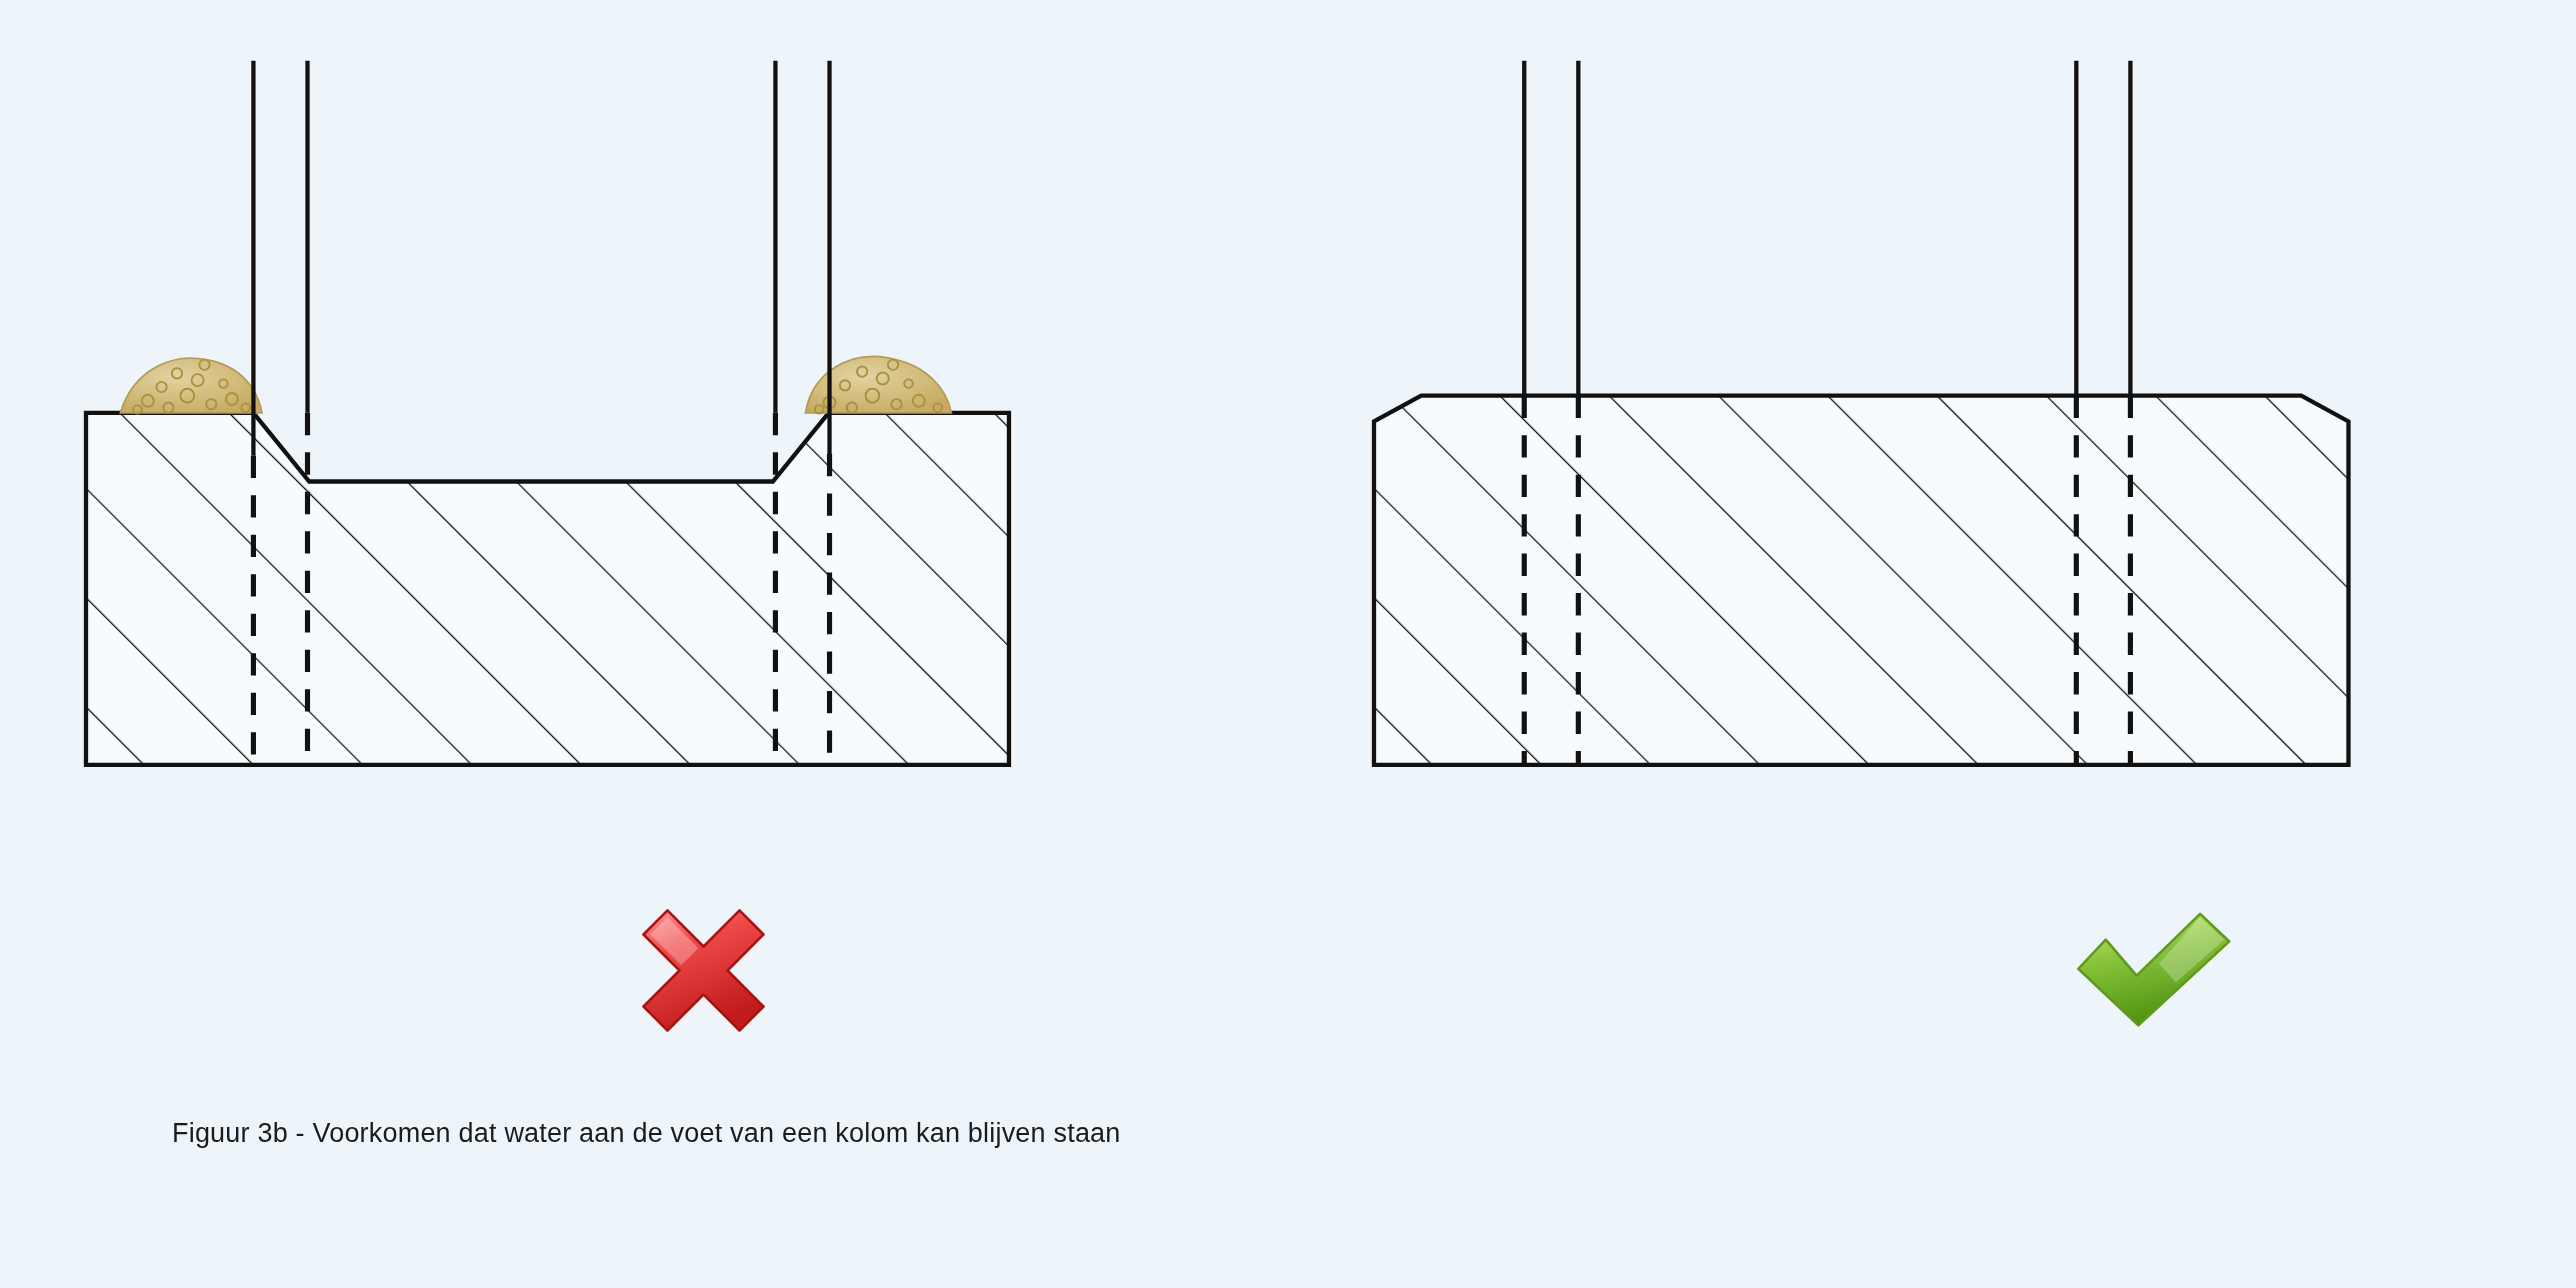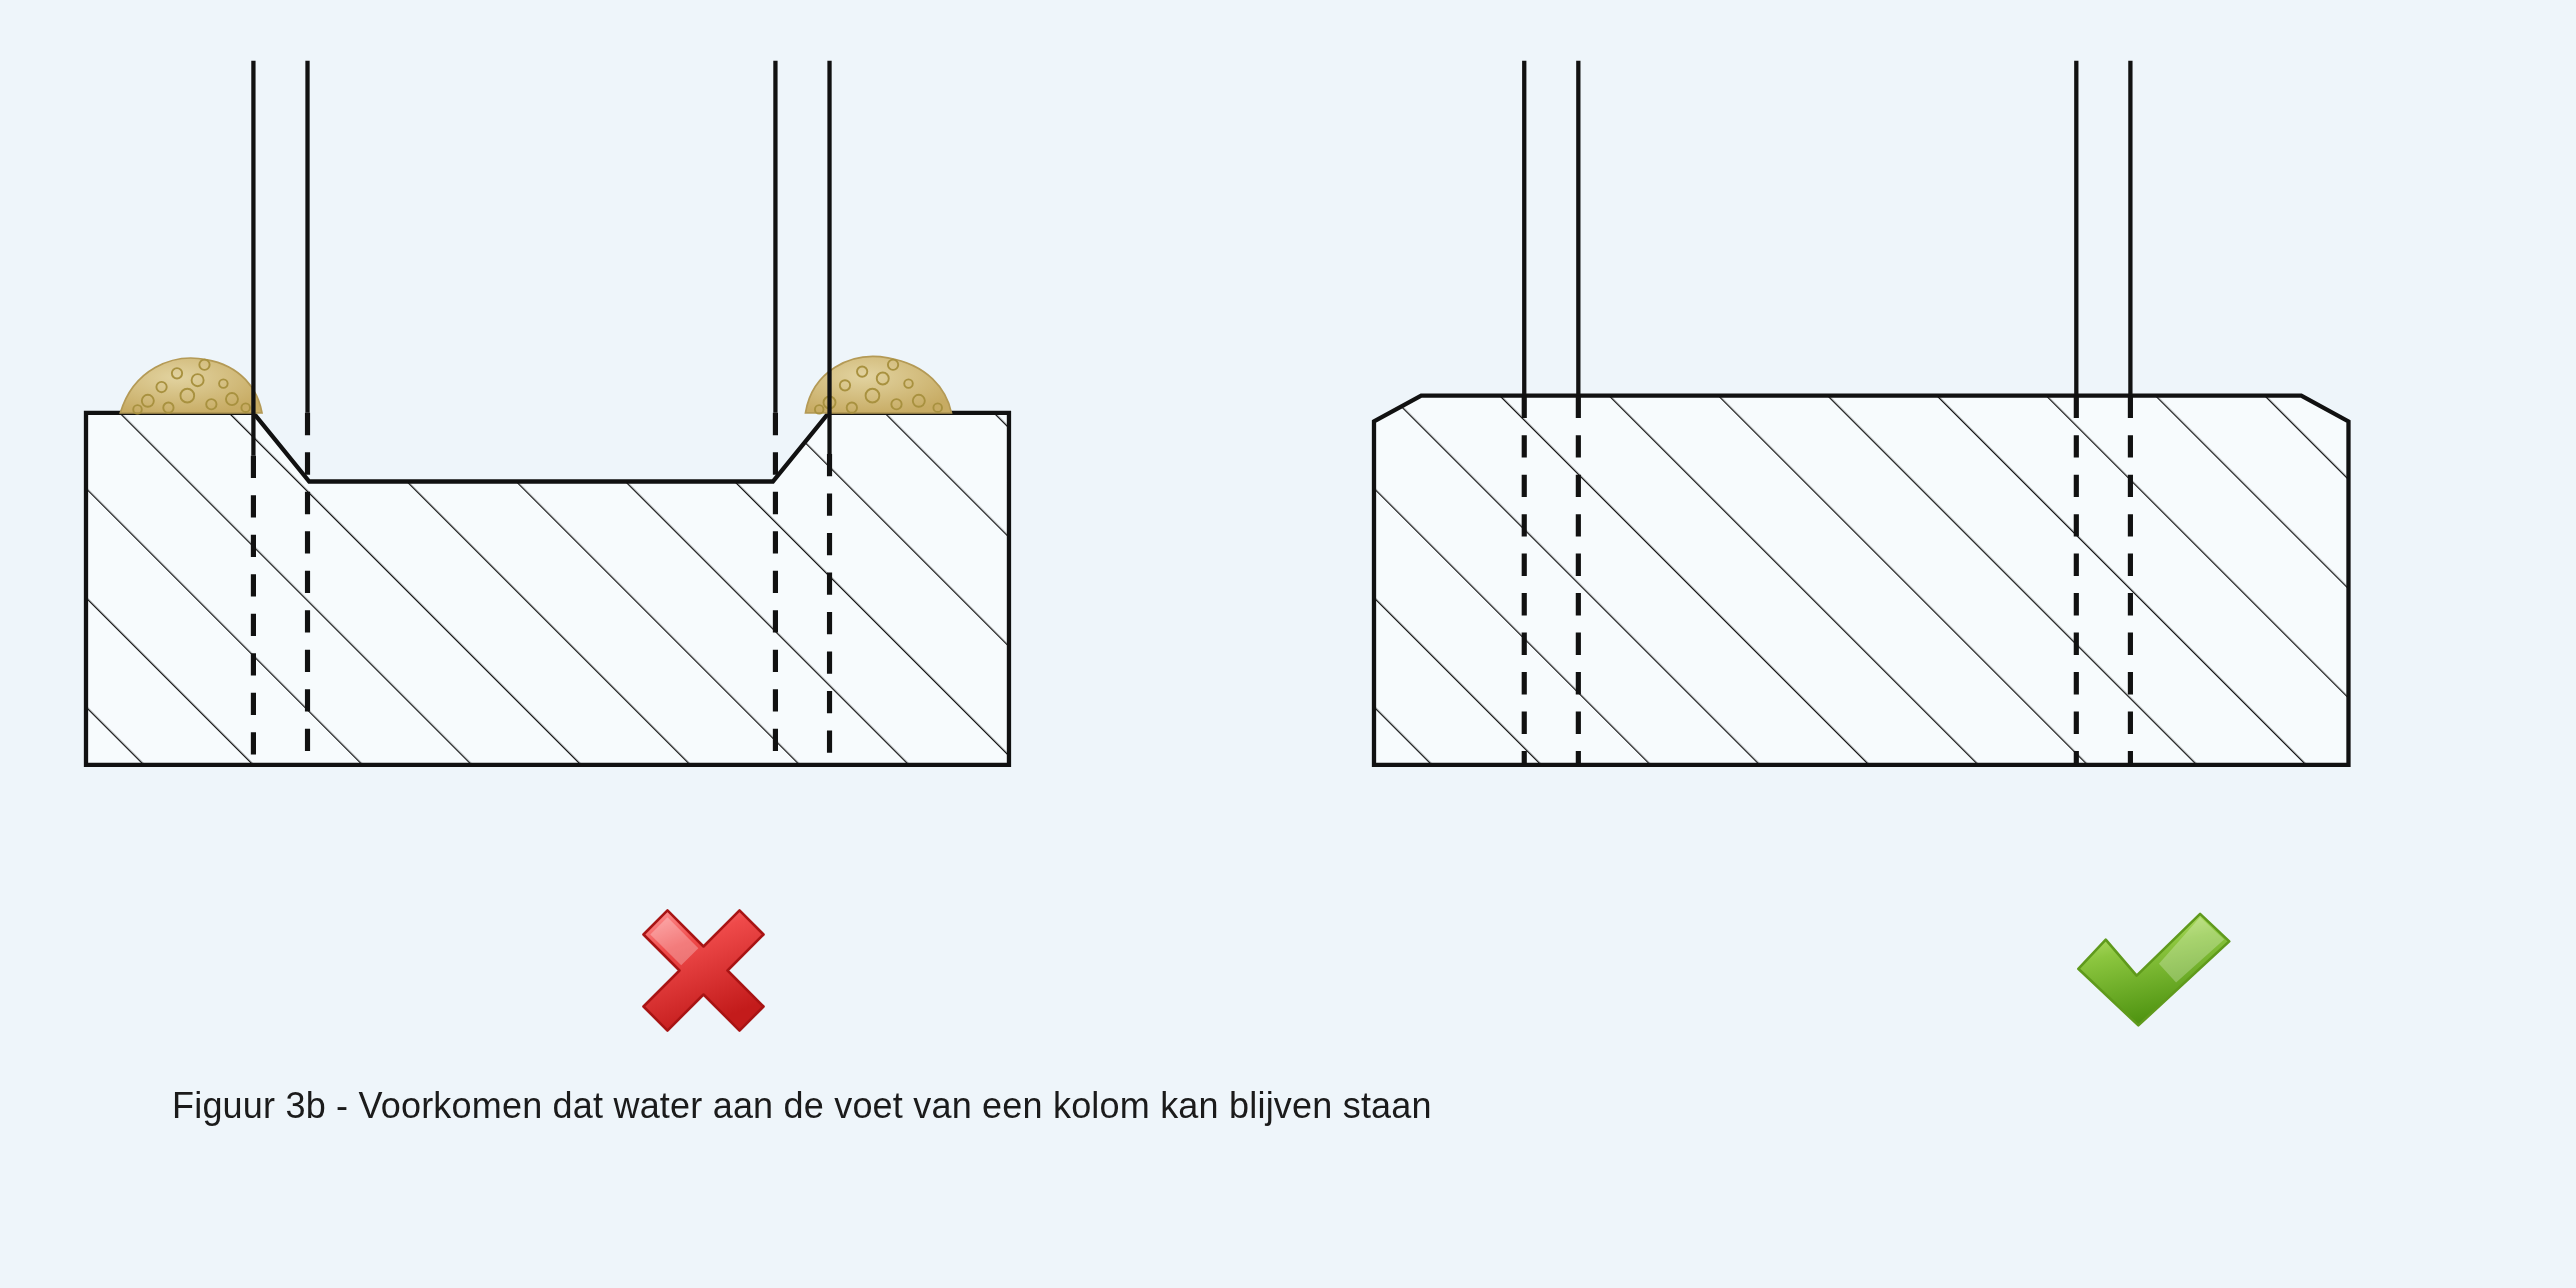--- a/index.html
+++ b/index.html
@@ -31,22 +31,22 @@
     position: absolute;
     width: 223px;
     height: 189px;
   }
   #verdict-bad  { left: 592px;  top: 876px; }
   #verdict-good { left: 2044px; top: 876px; }
 
   .caption {
     position: absolute;
     left: 172px;
-    top: 1085px;
-    font-size: 36px;
+    top: 1118px;
+    font-size: 27px;
     color: #1b1b1b;
     letter-spacing: 0.2px;
     white-space: nowrap;
   }
   svg { display: block; overflow: visible; }
 </style>
 </head>
 <body>
 
 <div class="stage">

